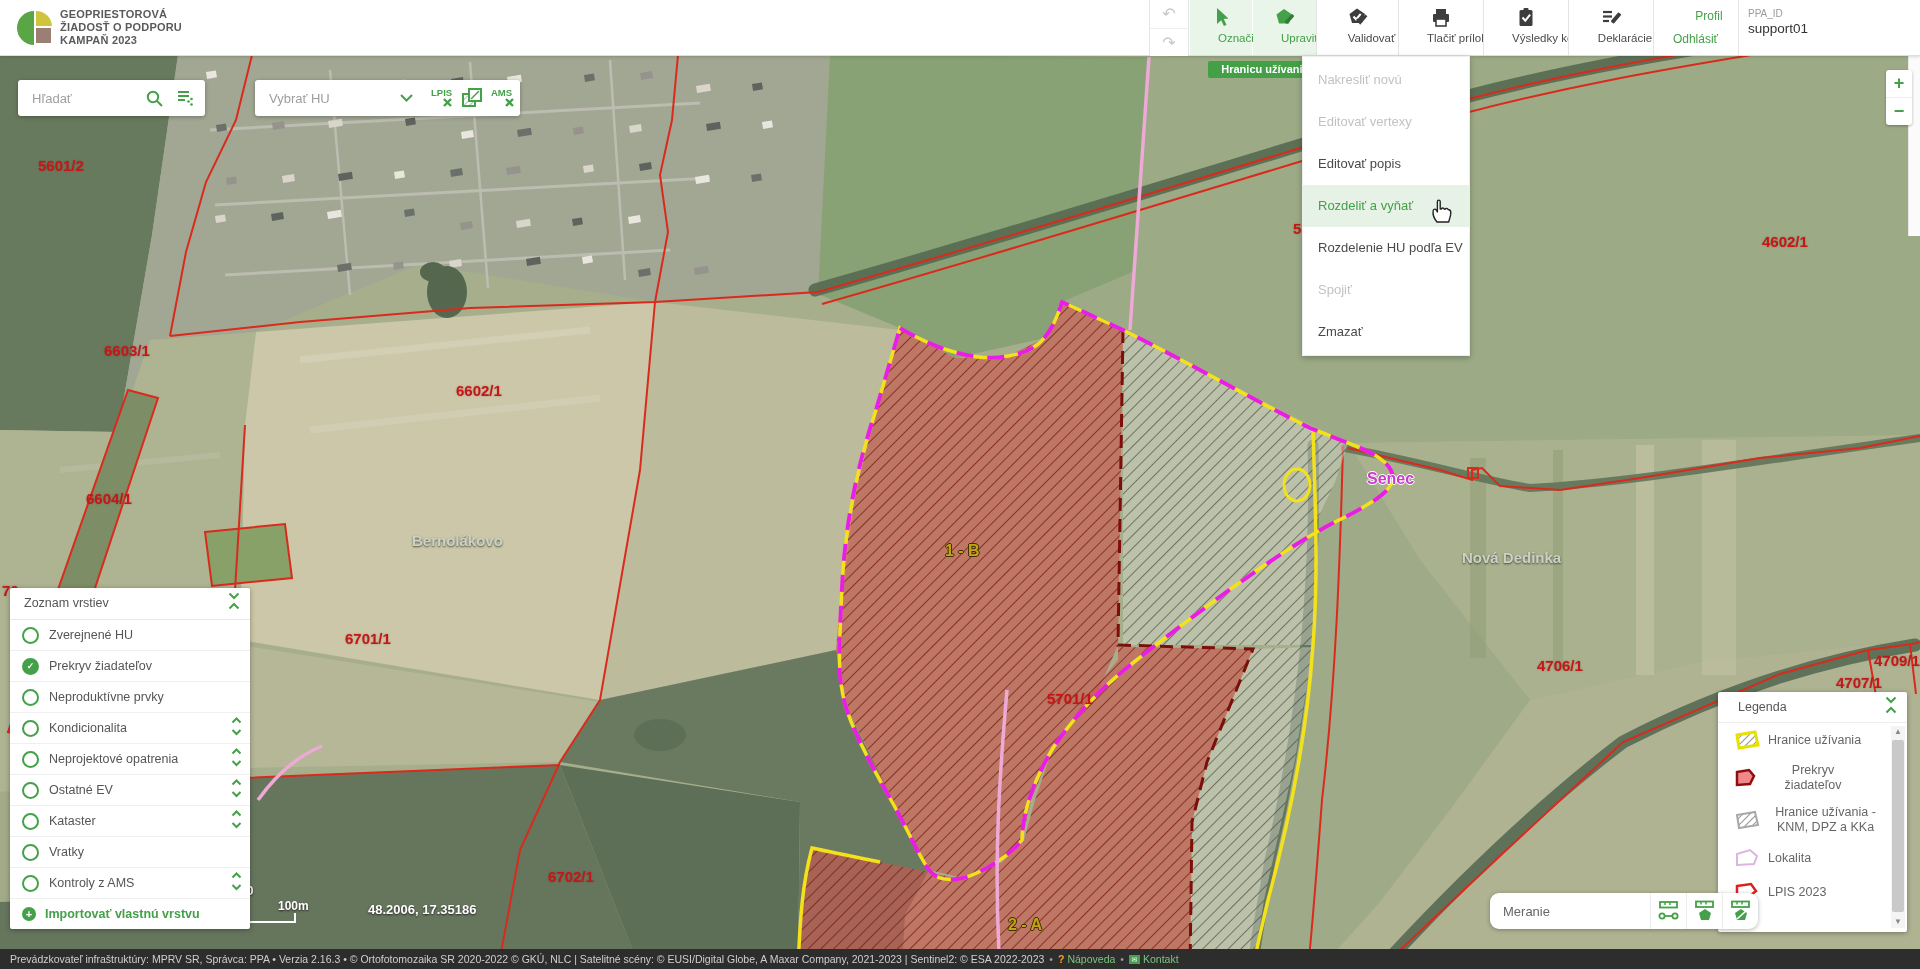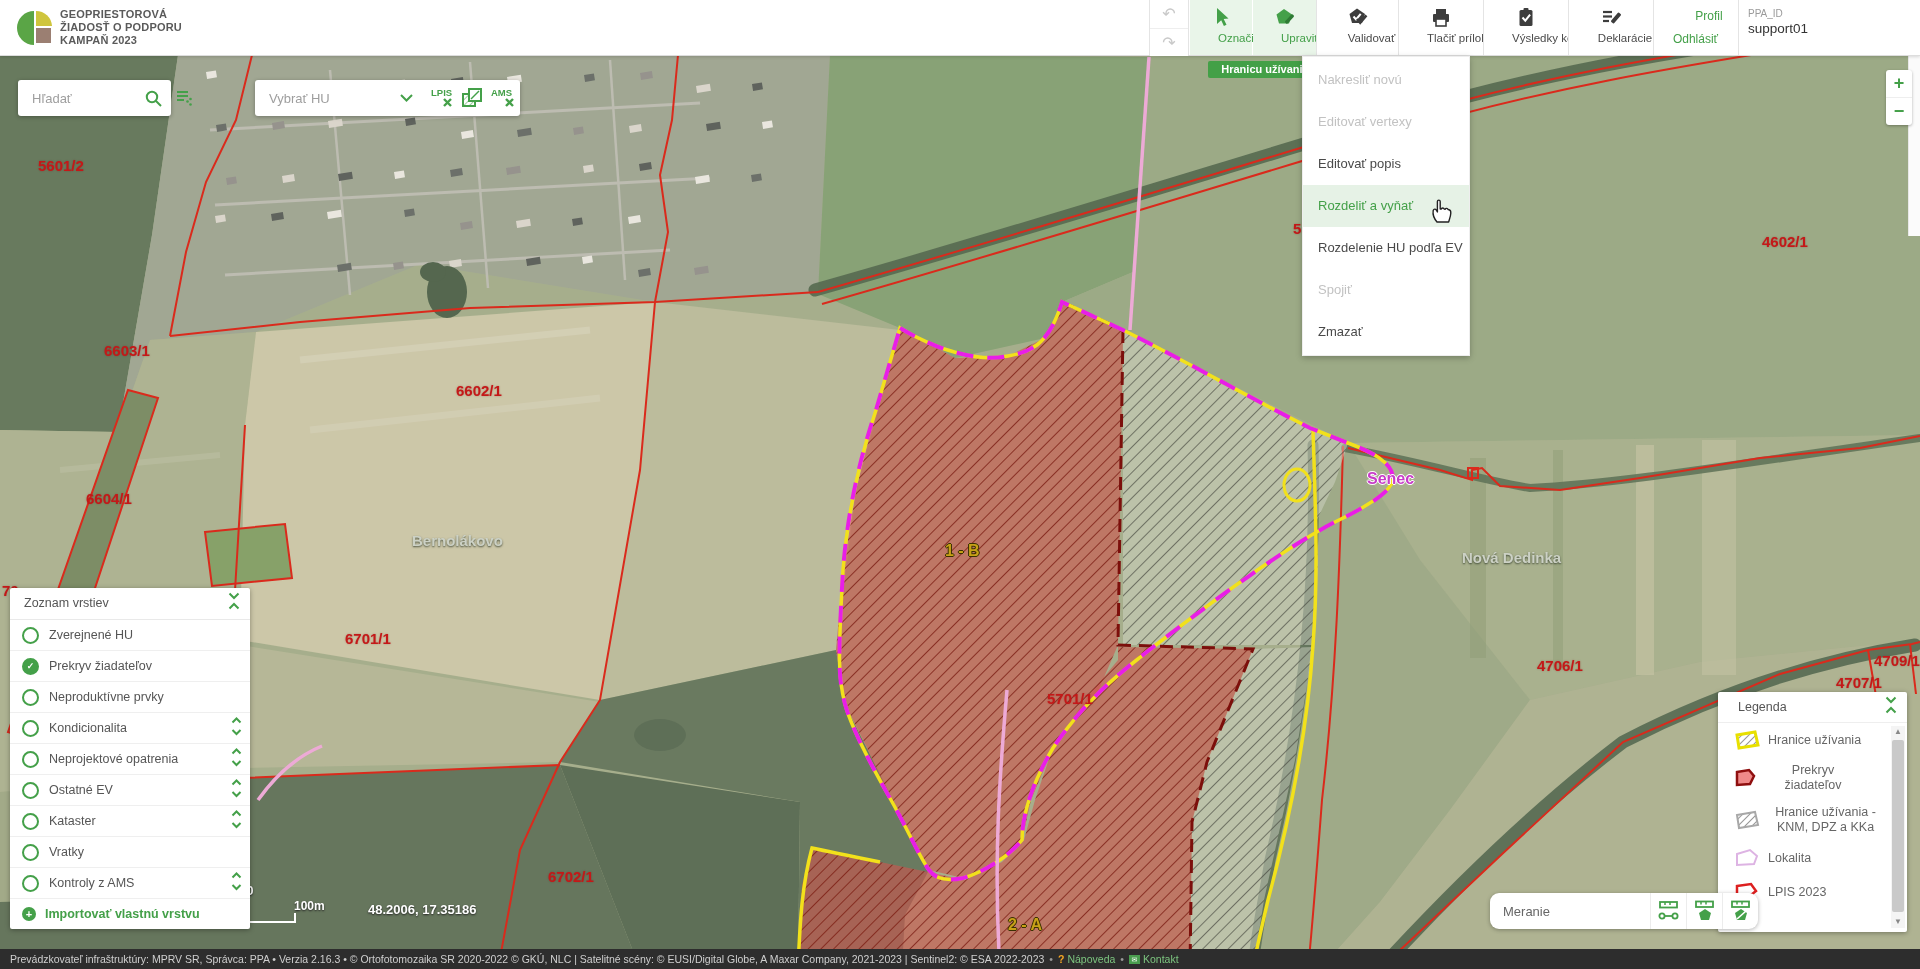--- a/index.html
+++ b/index.html
@@ -29,21 +29,21 @@
   
   #editmenu{position:absolute;left:1302px;top:56px;width:166px;background:#fff;z-index:40;
             box-shadow:0 2px 6px rgba(0,0,0,.25);border:1px solid #eee;padding:2px 0;}
   .mi{height:42px;line-height:42px;padding-left:15px;font-size:13px;color:#4a4a4a;cursor:pointer;white-space:nowrap;}
   .mi.disabled{color:#c2c2c2;cursor:default;}
   .mi.hl{background:#e6f2e6;color:#44a049;}
   #handcursor{position:absolute;left:1428px;top:196px;z-index:50;}
   
   .floatbox{position:absolute;top:80px;height:36px;background:#fff;border-radius:3px;
             box-shadow:0 1px 4px rgba(0,0,0,.3);z-index:20;display:flex;align-items:center;}
-  #searchbox{left:18px;width:153px;}
+  #searchbox{left:18px;width:187px;}
   #searchbox input{border:none;outline:none;flex:1;margin-left:12px;font-size:13px;color:#555;width:110px;font-family:"Liberation Sans",sans-serif;}
   #searchbox input::placeholder{color:#9e9e9e;}
   #selectbox{left:255px;width:265px;}
   #selectbox .ph{margin-left:14px;font-size:13px;color:#9e9e9e;flex:1;}
   .icbtn{width:30px;text-align:left;cursor:pointer;flex:0 0 auto;}
   
   #zoomctl{position:absolute;left:1886px;top:70px;width:26px;background:#fff;border-radius:3px;z-index:20;
            box-shadow:0 1px 3px rgba(0,0,0,.3);}
   #zoomctl div{height:27px;line-height:27px;text-align:center;color:#44a049;font-size:18px;font-weight:bold;cursor:pointer;}
   #zoomctl div:first-child{border-bottom:1px solid #eee;}
@@ -84,21 +84,21 @@
   #footer .qm{color:#f5a623;font-weight:bold;margin-right:3px;}
   #footer .grn{color:#7cc47f;cursor:pointer;}
   #footer .env{display:inline-block;width:11px;height:9px;background:#4a9e4f;color:#fff;font-size:7px;line-height:9px;text-align:center;margin-right:3px;}
   
   .mlab{position:absolute;z-index:5;white-space:nowrap;pointer-events:none;font-weight:bold;}
   .lb-parcel{color:#c41818;font-size:15px;text-shadow:0 0 2px rgba(120,0,0,.35);}
   .lb-zone{color:#c7a117;font-size:16px;text-shadow:-1px 0 #3a3000,0 1px #3a3000,1px 0 #3a3000,0 -1px #3a3000;}
   .lb-town{color:#c83cc8;font-size:16px;text-shadow:-1px 0 #fff,0 1px #fff,1px 0 #fff,0 -1px #fff;}
   .lb-place{color:#ccd1c5;font-size:15px;text-shadow:0 1px 2px rgba(40,50,35,.8);}
   .lb-white{color:#fff;font-size:12px;text-shadow:0 1px 2px #222;}
-  #scaletxt{position:absolute;left:294px;top:899px;z-index:5;color:#fff;font-size:12px;font-weight:bold;text-shadow:0 1px 2px #222;}
+  #scaletxt{position:absolute;left:278px;top:899px;z-index:5;color:#fff;font-size:12px;font-weight:bold;text-shadow:0 1px 2px #222;}
   #scalebar{position:absolute;left:224px;top:913px;width:68px;height:8px;z-index:5;
             border-left:2px solid #fff;border-right:2px solid #fff;border-bottom:2px solid #fff;}
   #coords{position:absolute;left:368px;top:902px;z-index:5;color:#fff;font-size:13px;font-weight:bold;text-shadow:0 1px 2px #222;}
   svg{display:block;}
 </style>
 </head>
 <body>
 
 <div id="stage">
 

